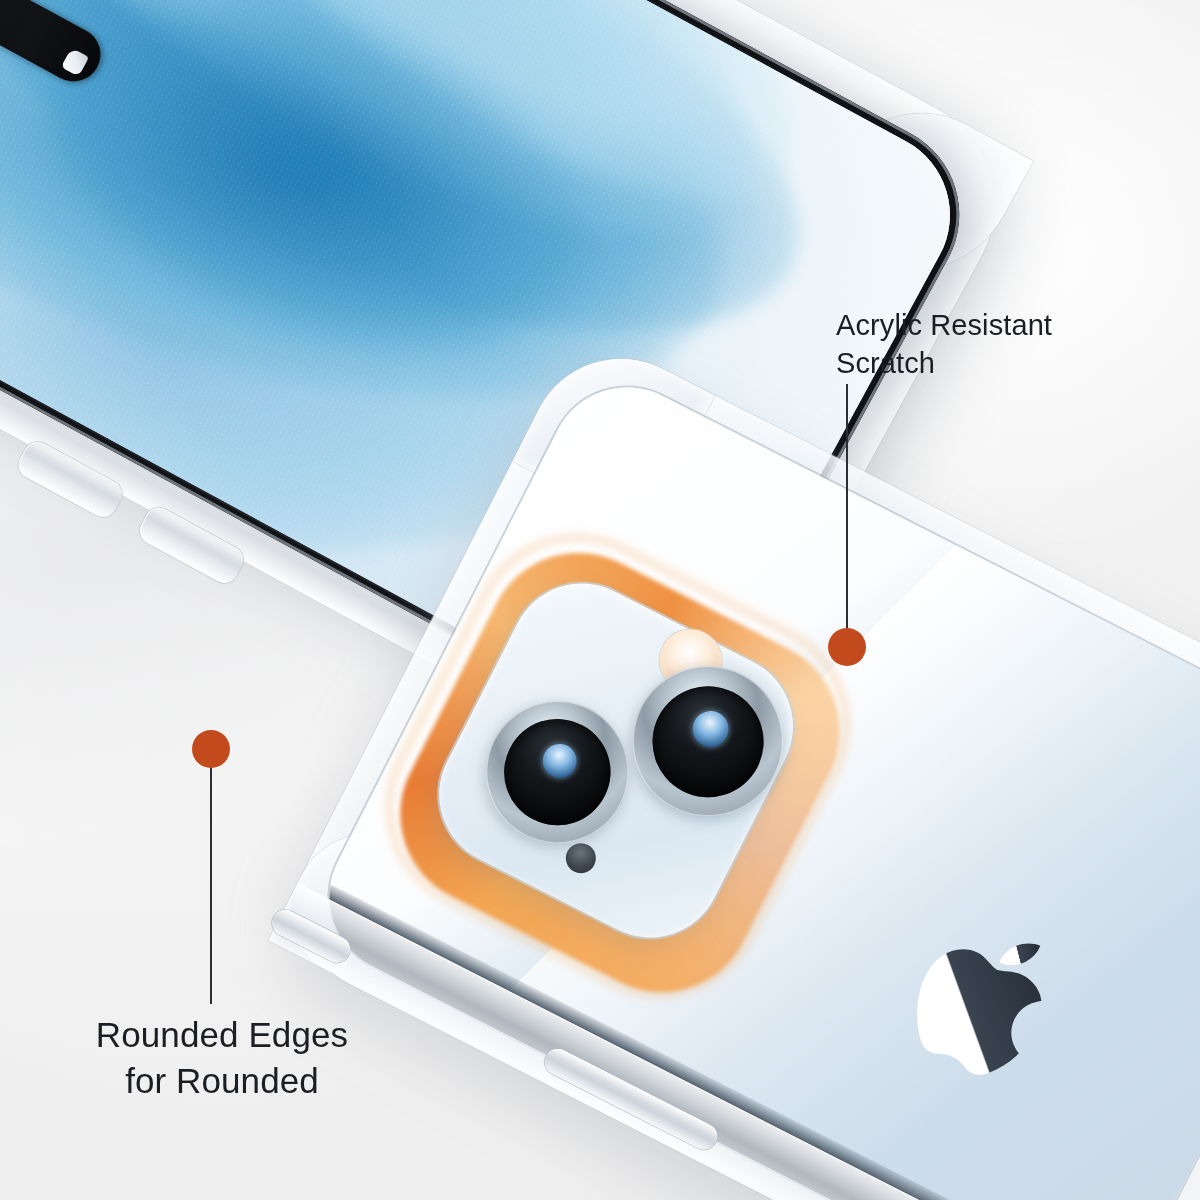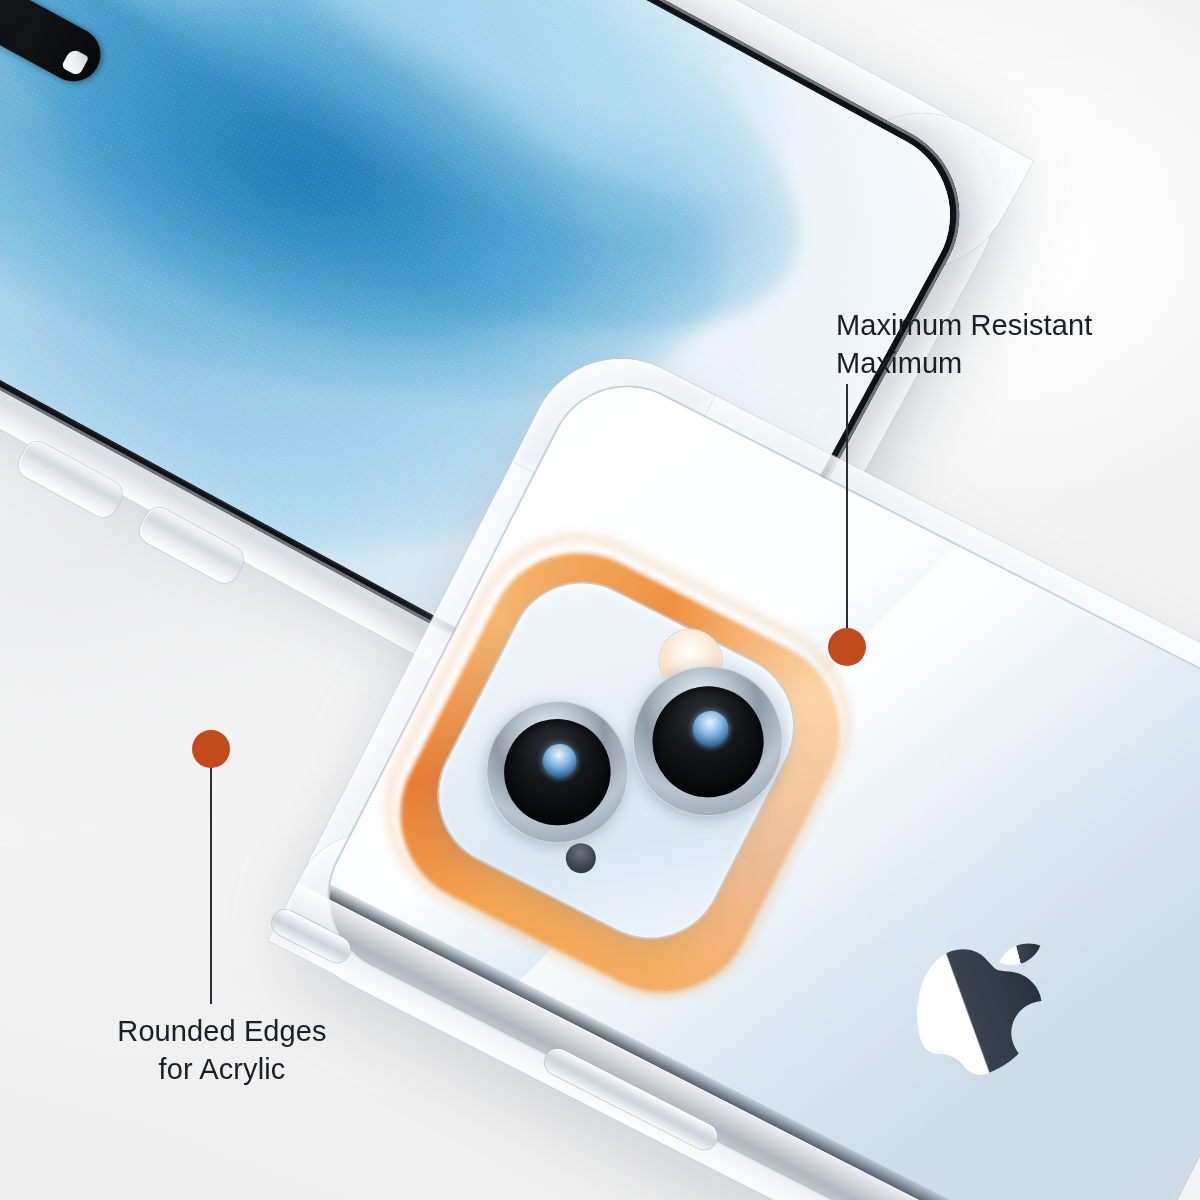--- a/index.html
+++ b/index.html
@@ -264,21 +264,21 @@
   .apple svg{width:100%;height:100%;display:block;}
 
   
   .callout-text{
     position:absolute;color:#1b1e22;font-weight:400;letter-spacing:.1px;
   }
   #callout-acrylic{
     left:836px;top:306px;width:320px;font-size:29px;line-height:1.32;text-align:left;
   }
   #callout-rounded{
-    left:62px;top:1012px;width:320px;font-size:29px;line-height:1.32;text-align:center;
+    left:62px;top:1012px;width:320px;font-size:35px;line-height:1.32;text-align:center;
   }
   .leader{
     position:absolute;width:2px;background:#2b2f34;
   }
   #leader-acrylic{left:846px;top:384px;height:248px;}
   #leader-rounded{left:210px;top:766px;height:238px;}
   .dot{
     position:absolute;width:38px;height:38px;border-radius:50%;
     background:#c24a1c;
     box-shadow:0 0 0 0 rgba(0,0,0,0);
@@ -377,26 +377,26 @@
         <div class="inner"></div>
         <div class="glint"></div>
       </div>
       <div class="mic"></div>
     </div>
   </div>
 
   <div class="vignette"></div>
 
   <div class="callout-text" id="callout-acrylic" style="color: rgb(27, 30, 34);">
-    <div>Maximum Resistant</div>
-    <div>Maximum</div>
+    <div>Acrylic Resistant</div>
+    <div>Scratch</div>
   </div>
   <div class="leader" id="leader-acrylic" style="background: rgb(43, 47, 52);"></div>
   <div class="dot" id="dot-acrylic" style="background: rgb(194, 74, 28);"></div>
 
   <div class="callout-text" id="callout-rounded" style="color: rgb(27, 30, 34);">
     <div>Rounded Edges</div>
-    <div>for Acrylic</div>
+    <div>for Rounded</div>
   </div>
   <div class="leader" id="leader-rounded" style="background: rgb(43, 47, 52);"></div>
   <div class="dot" id="dot-rounded" style="background: rgb(194, 74, 28);"></div>
 
 </div>
 
 </body></html>

